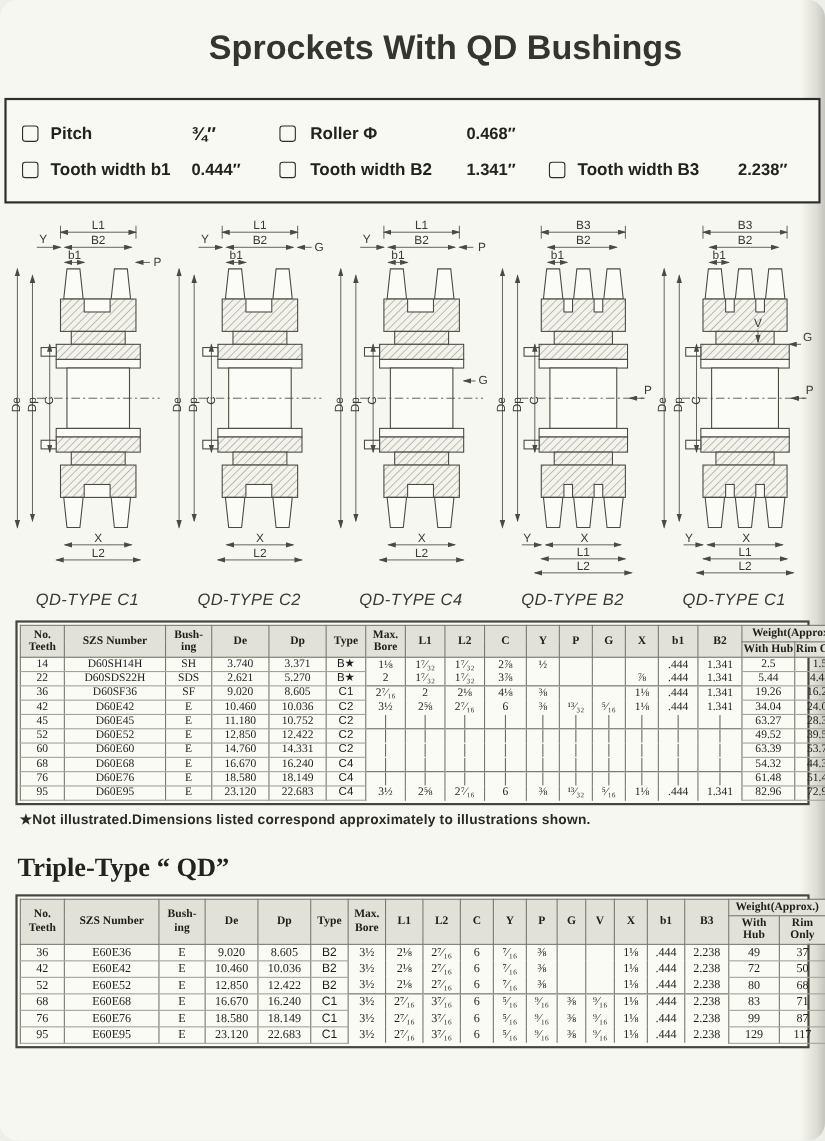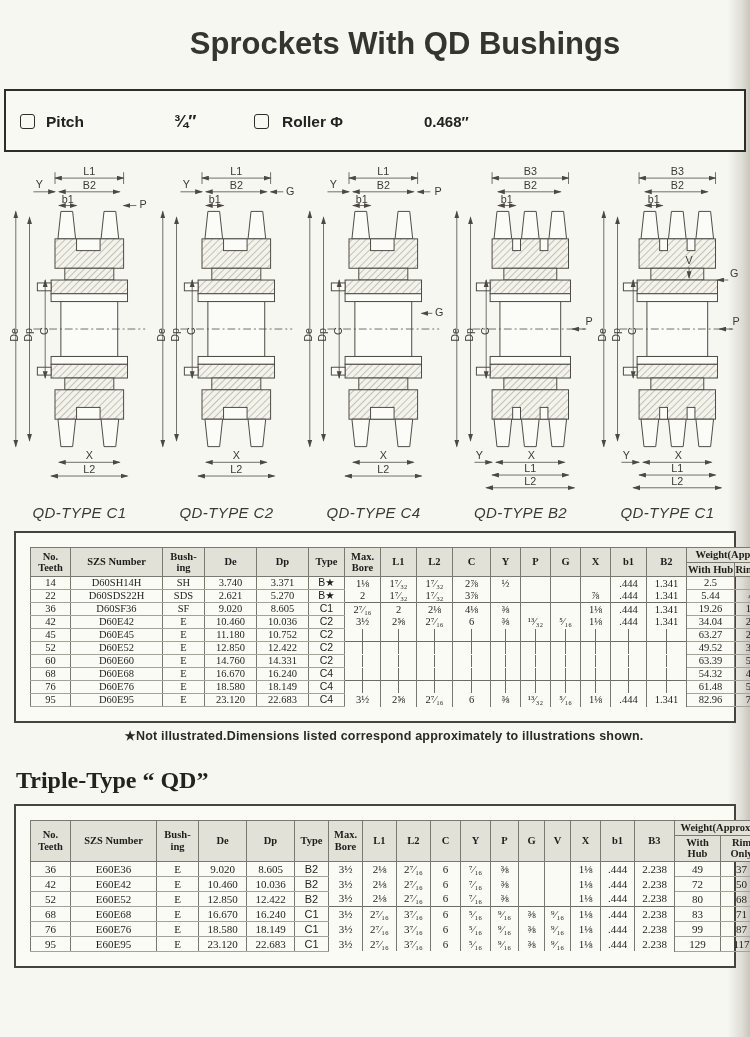--- a/index.html
+++ b/index.html
@@ -1,48 +1,48 @@
 <!DOCTYPE html>
 <html><head>
 <meta charset="utf-8">
 <style>
   html,body{margin:0;padding:0;}
   body{width:750px;height:1037px;background:#efefe9;font-family:"Liberation Sans",sans-serif;position:relative;overflow:hidden;}
-  .page{position:absolute;inset:0;background:linear-gradient(90deg,#f7f7f2 0,#f7f7f2 97%,#dcdcd4 99%,#c6c6bd 100%);}
+  .page{position:absolute;inset:0;background:linear-gradient(90deg,#f7f7f2 0,#f7f7f2 97%,#dcdcd4 99%,#c6c6bd 100%);border-radius:16px;}
   
   .title{margin:26px 0 0 60px;text-align:center;font-size:31px;font-weight:bold;color:#35352f;letter-spacing:0px;}
   
   .specbox{margin:27px 4px 0;border:2px solid #2e2e28;background:#f9f9f4;padding:14px 0 12px 14px;}
   .specrow{display:grid;grid-template-columns:26px 128px 80px 28px 142px 75px 26px 146px 62px;align-items:center;height:33px;}
   .cb{width:13px;height:13px;border:1.6px solid #2e2e28;border-radius:3px;display:inline-block;}
   .slabel{font-size:15.5px;font-weight:bold;color:#22221e;}
   .sval{font-size:15px;font-weight:bold;color:#22221e;}
   .frac{font-size:17px;}
   
   .drawings{display:flex;margin:8px 6px 0;}
   .drw{width:147px;height:340px;}
   .drw svg{width:100%;height:100%;}
   svg text{font-family:"Liberation Sans",sans-serif;font-size:11px;fill:#3b3b33;}
   .typeRow{display:flex;margin:4px 6px 0;}
   .typeRow span{width:147px;text-align:center;font-style:italic;font-weight:normal;font-size:15px;color:#3a3a32;letter-spacing:.4px;}
   
   .sect{margin:50px 0 0 16px;font-family:"Liberation Serif",serif;font-size:24px;font-weight:bold;color:#23231e;}
   .sect2{margin:24px 0 0 16px;}
   
-  .twrap{margin:10px 14px 0;border:2px solid #45453d;background:#fbfbf6;padding:14px;}
+  .twrap{margin:10px 14px 0;border:2px solid #45453d;background:#fbfbf6;padding:2px;}
   table{width:100%;border-collapse:collapse;table-layout:fixed;}
   th{background:#e1e1d7;font-family:"Liberation Serif",serif;font-weight:bold;font-size:10.5px;color:#1e1e1a;border:1px solid #79796f;padding:1px 0;line-height:1.1;}
   td{font-family:"Liberation Serif",serif;font-size:10.5px;color:#1e1e1a;text-align:center;border-left:1px solid #79796f;border-right:1px solid #79796f;padding:0;height:12px;line-height:1.1;overflow:hidden;}
   #ttable td{height:14px;font-size:11px;}
   #dtable td:nth-child(-n+6),#dtable td:nth-child(n+17){border-bottom:1px solid #a3a397;}
   #ttable td:nth-child(-n+6),#ttable td:nth-child(n+18){border-bottom:1px solid #a3a397;}
   tr.sep td{border-top:1.4px solid #6d6d63;}
   td.ditto::after{content:"";display:block;margin:0 auto;width:1px;height:12px;background:#6c6c61;}
   td:nth-child(6){font-family:"Liberation Sans",sans-serif;}
-  .footnote{margin:5px 0 0 18px;font-size:12.5px;font-weight:bold;color:#2a2a24;letter-spacing:.2px;text-align:center;}
+  .footnote{margin:5px 0 0 18px;font-size:12.5px;font-weight:bold;color:#2a2a24;letter-spacing:.2px;}
 </style>
 </head>
 <body>
 
 <div class="page">
 
   <svg width="0" height="0" style="position:absolute" aria-hidden="true">
     <defs>
       <pattern id="hp" width="5" height="5" patternUnits="userSpaceOnUse" patternTransform="rotate(45)">
         <rect width="5" height="5" fill="#f3f2ec"></rect>
@@ -132,20 +132,31 @@
   <div class="title">Sprockets With QD Bushings</div>
 
   <div class="specbox">
     <div class="specrow">
       <span class="cb"></span>
       <span class="slabel">Pitch</span>
       <span class="sval frac">¾″</span>
       <span class="cb"></span>
       <span class="slabel">Roller Φ</span>
       <span class="sval">0.468″</span>
+    </div>
+    <div class="specrow">
+      <span class="cb"></span>
+      <span class="slabel">Tooth width b1</span>
+      <span class="sval">0.444″</span>
+      <span class="cb"></span>
+      <span class="slabel">Tooth width B2</span>
+      <span class="sval">1.341″</span>
+      <span class="cb"></span>
+      <span class="slabel">Tooth width B3</span>
+      <span class="sval">2.238″</span>
     </div>
   </div>
 
   <div class="drawings">
     <div class="drw">
       <svg viewBox="0 0 150 334">
         <use href="#dsp"></use>
           <use href="#ddim"></use>
         <line x1="120" y1="40" x2="133" y2="40" stroke="#4a4a42" stroke-width="0.8" marker-start="url(#al)"></line>
         <text x="85" y="9" text-anchor="middle">L1</text>

